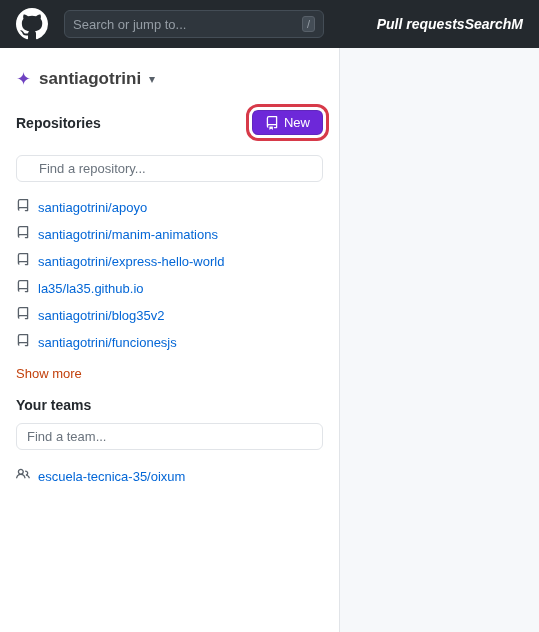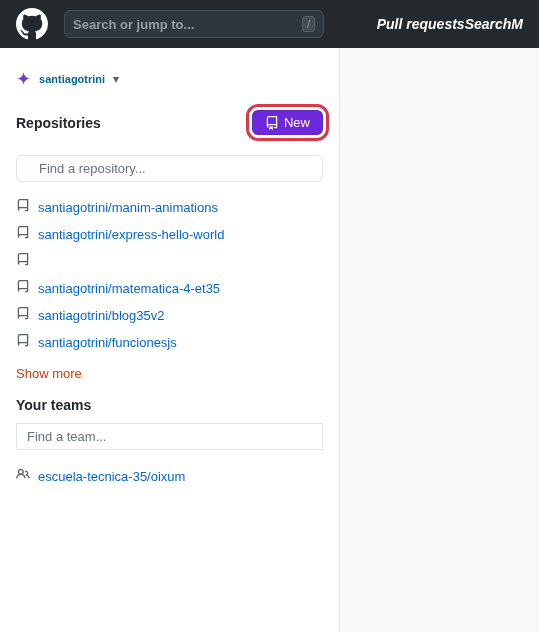--- a/index.html
+++ b/index.html
@@ -44,21 +44,20 @@
       flex: 1;
       max-width: 260px;
     }
     .header-search input {
       background: transparent;
       border: none;
       outline: none;
       color: #959da5;
       font-size: 13px;
       flex: 1;
-      font-weight: bold;
     }
     .header-search input::placeholder { color: #959da5; }
     .search-slash {
       background: #444d56;
       border: 1px solid #586069;
       border-radius: 3px;
       color: #959da5;
       font-size: 11px;
       padding: 1px 4px;
     }
@@ -102,22 +101,22 @@
       align-items: center;
       gap: 8px;
       margin-bottom: 20px;
     }
     .user-icon {
       color: #6f42c1;
       font-size: 18px;
     }
     .user-name {
       font-weight: 600;
-      font-size: 11px;
-      color: #0369a1;
+      font-size: 17px;
+      color: #404040;
     }
     .user-dropdown {
       color: #586069;
       font-size: 12px;
     }
 
     
     .section-header {
       display: flex;
       align-items: center;
@@ -197,21 +196,21 @@
     }
 
     
     .teams-section {
       margin-top: 10px;
     }
     .find-team-input {
       width: 100%;
       padding: 5px 10px;
       border: 1px solid #e1e4e8;
-      border-radius: 0;
+      border-radius: 6px;
       font-size: 13px;
       color: #24292e;
       margin-bottom: 12px;
       margin-top: 10px;
       outline: none;
       background: white;
     }
     .find-team-input::placeholder { color: #6a737d; }
 
     .team-item {
@@ -284,44 +283,45 @@
 
     <input type="text" class="find-input" placeholder="Find a repository..." style="">
 
     <ul class="repo-list">
       <li class="repo-item">
         <span class="repo-item-icon">
           <svg width="14" height="14" viewBox="0 0 16 16" fill="#586069">
               <path fill-rule="evenodd" d="M2 2.5A2.5 2.5 0 014.5 0h8.75a.75.75 0 01.75.75v12.5a.75.75 0 01-.75.75h-2.5a.75.75 0 110-1.5h1.75v-2h-8a1 1 0 00-.714 1.7.75.75 0 01-1.072 1.05A2.495 2.495 0 012 11.5v-9zm10.5-1V9h-8c-.356 0-.694.074-1 .208V2.5a1 1 0 011-1h8z"></path>
             </svg>
         </span>
+        <a href="#">santiagotrini/apoyo</a>
+      </li>
+      <li class="repo-item">
+        <span class="repo-item-icon">
+          <svg width="14" height="14" viewBox="0 0 16 16" fill="#586069">
+              <path fill-rule="evenodd" d="M2 2.5A2.5 2.5 0 014.5 0h8.75a.75.75 0 01.75.75v12.5a.75.75 0 01-.75.75h-2.5a.75.75 0 110-1.5h1.75v-2h-8a1 1 0 00-.714 1.7.75.75 0 01-1.072 1.05A2.495 2.495 0 012 11.5v-9zm10.5-1V9h-8c-.356 0-.694.074-1 .208V2.5a1 1 0 011-1h8z"></path>
+            </svg>
+        </span>
         <a href="#">santiagotrini/manim-animations</a>
       </li>
       <li class="repo-item">
         <span class="repo-item-icon">
           <svg width="14" height="14" viewBox="0 0 16 16" fill="#586069">
               <path fill-rule="evenodd" d="M2 2.5A2.5 2.5 0 014.5 0h8.75a.75.75 0 01.75.75v12.5a.75.75 0 01-.75.75h-2.5a.75.75 0 110-1.5h1.75v-2h-8a1 1 0 00-.714 1.7.75.75 0 01-1.072 1.05A2.495 2.495 0 012 11.5v-9zm10.5-1V9h-8c-.356 0-.694.074-1 .208V2.5a1 1 0 011-1h8z"></path>
             </svg>
         </span>
         <a href="#">santiagotrini/express-hello-world</a>
       </li>
       <li class="repo-item">
         <span class="repo-item-icon">
           <svg width="14" height="14" viewBox="0 0 16 16" fill="#586069">
               <path fill-rule="evenodd" d="M2 2.5A2.5 2.5 0 014.5 0h8.75a.75.75 0 01.75.75v12.5a.75.75 0 01-.75.75h-2.5a.75.75 0 110-1.5h1.75v-2h-8a1 1 0 00-.714 1.7.75.75 0 01-1.072 1.05A2.495 2.495 0 012 11.5v-9zm10.5-1V9h-8c-.356 0-.694.074-1 .208V2.5a1 1 0 011-1h8z"></path>
             </svg>
         </span>
-      </li>
-      <li class="repo-item">
-        <span class="repo-item-icon">
-          <svg width="14" height="14" viewBox="0 0 16 16" fill="#586069">
-              <path fill-rule="evenodd" d="M2 2.5A2.5 2.5 0 014.5 0h8.75a.75.75 0 01.75.75v12.5a.75.75 0 01-.75.75h-2.5a.75.75 0 110-1.5h1.75v-2h-8a1 1 0 00-.714 1.7.75.75 0 01-1.072 1.05A2.495 2.495 0 012 11.5v-9zm10.5-1V9h-8c-.356 0-.694.074-1 .208V2.5a1 1 0 011-1h8z"></path>
-            </svg>
-        </span>
-        <a href="#">santiagotrini/matematica-4-et35</a>
+        <a href="#">la35/la35.github.io</a>
       </li>
       <li class="repo-item">
         <span class="repo-item-icon">
           <svg width="14" height="14" viewBox="0 0 16 16" fill="#586069">
               <path fill-rule="evenodd" d="M2 2.5A2.5 2.5 0 014.5 0h8.75a.75.75 0 01.75.75v12.5a.75.75 0 01-.75.75h-2.5a.75.75 0 110-1.5h1.75v-2h-8a1 1 0 00-.714 1.7.75.75 0 01-1.072 1.05A2.495 2.495 0 012 11.5v-9zm10.5-1V9h-8c-.356 0-.694.074-1 .208V2.5a1 1 0 011-1h8z"></path>
             </svg>
         </span>
         <a href="#">santiagotrini/blog35v2</a>
       </li>
       <li class="repo-item">

